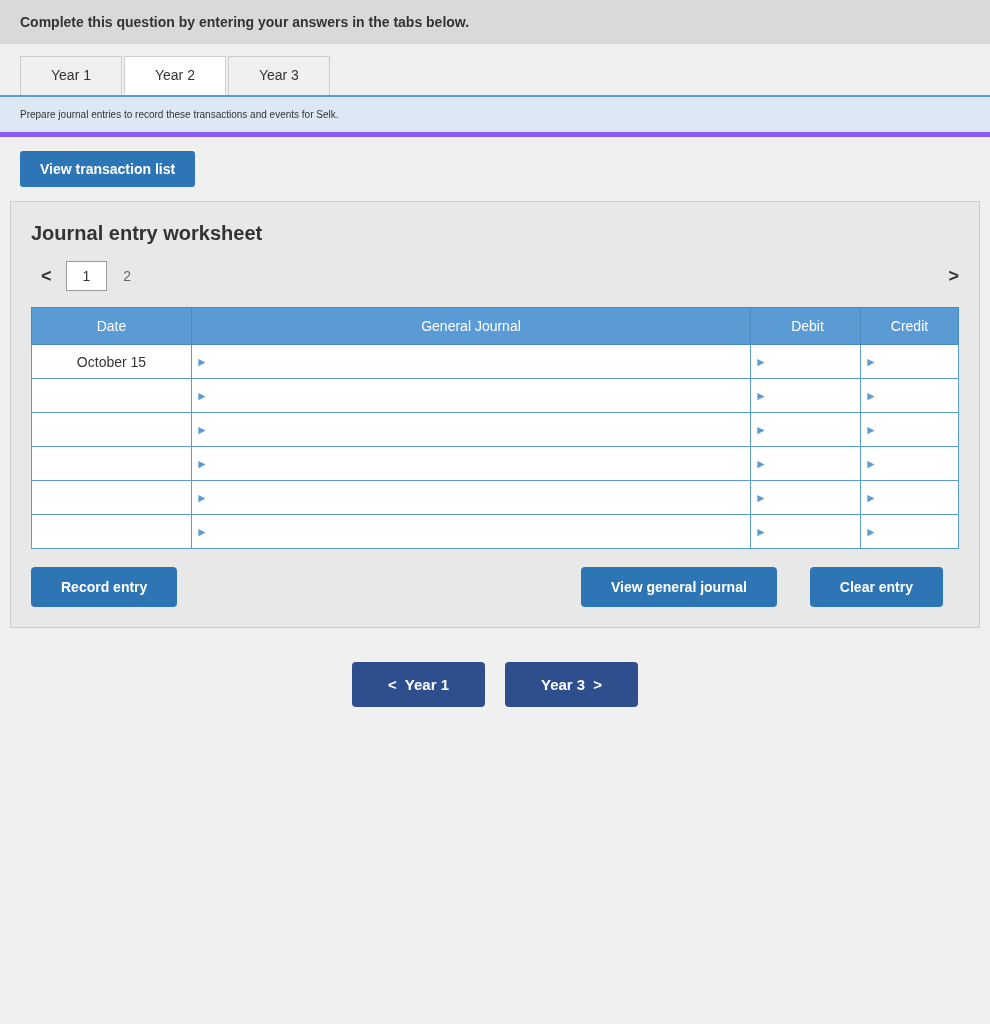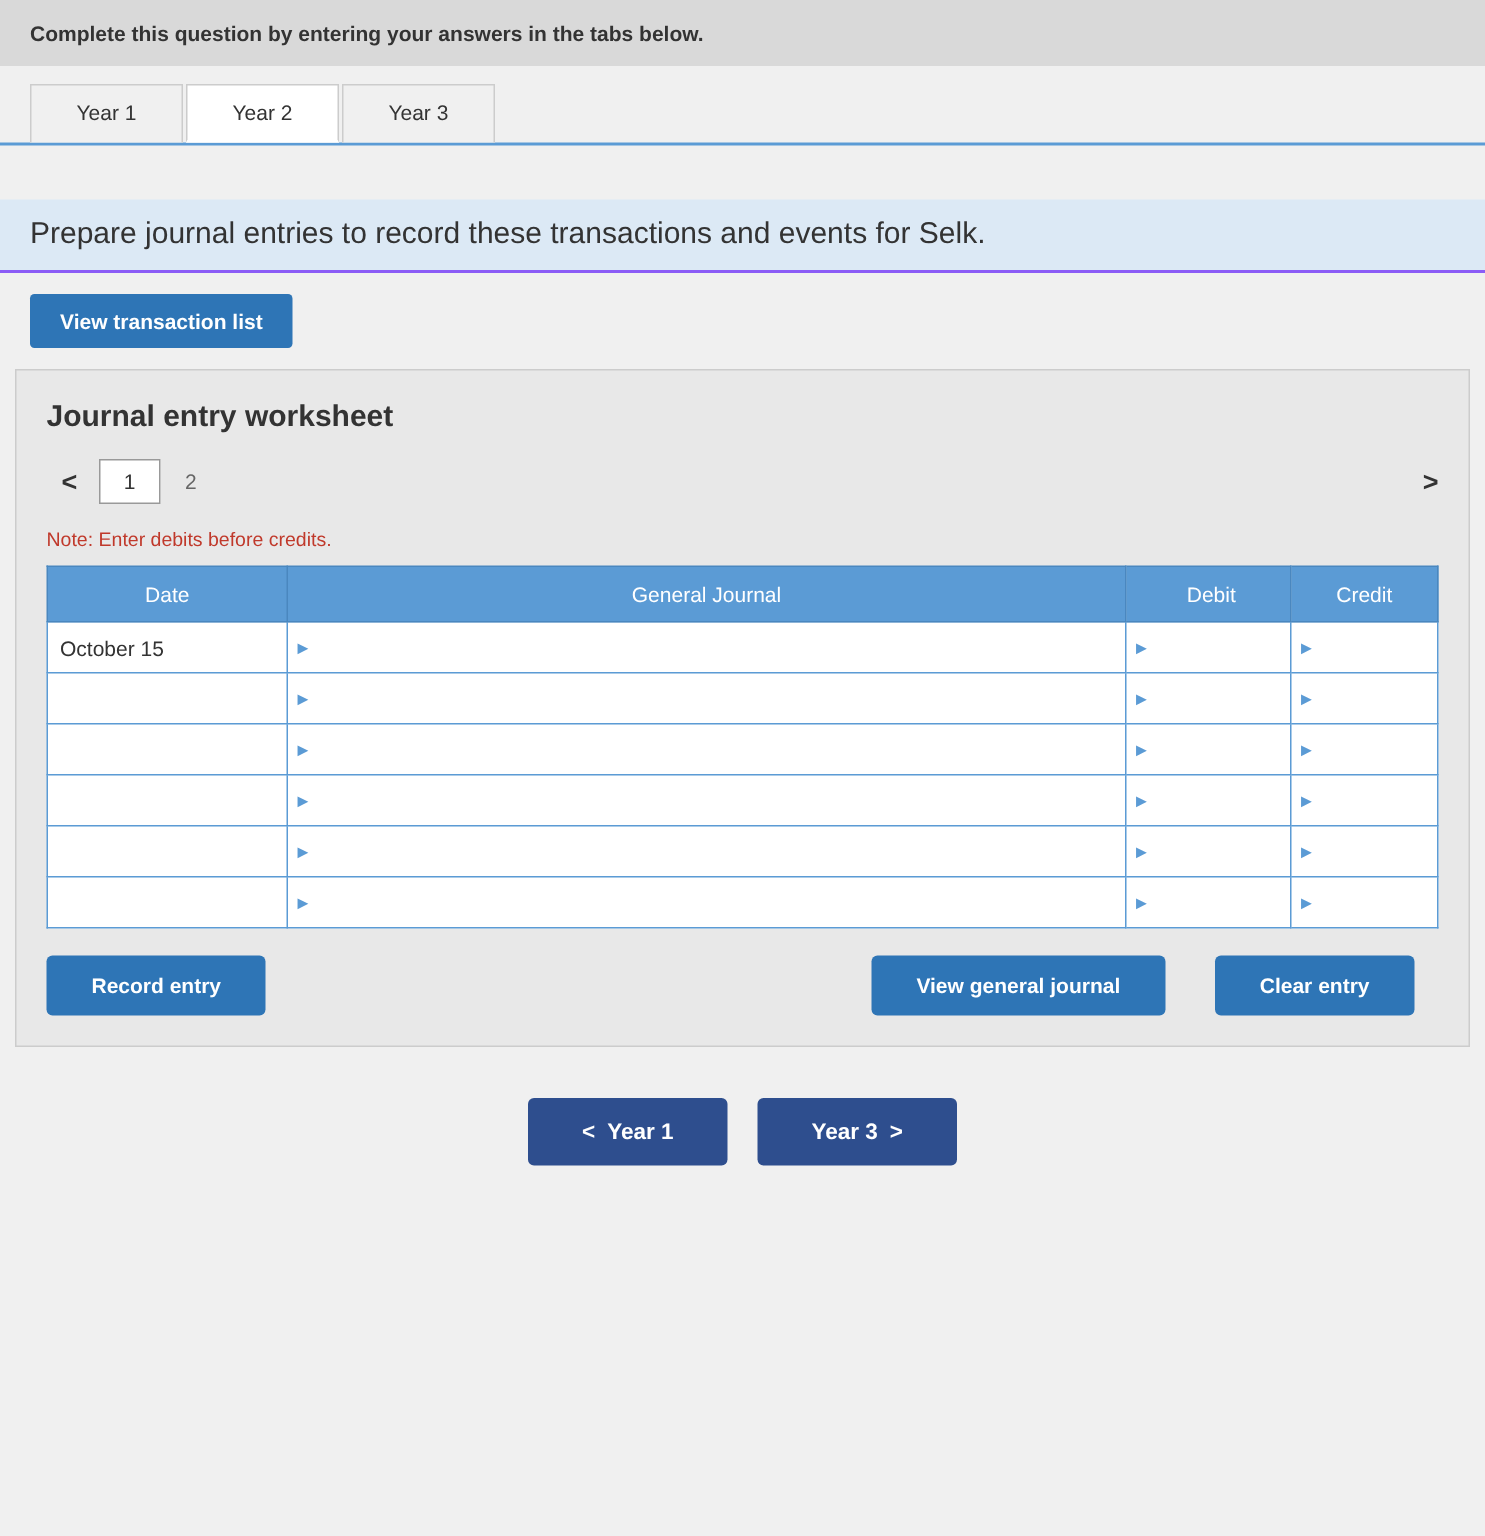--- a/index.html
+++ b/index.html
@@ -41,24 +41,23 @@
       background: #fff;
       border: 1px solid #ccc;
       border-bottom: 2px solid #fff;
       font-weight: normal;
     }
 
     
     .info-bar {
       background: #dce9f5;
       padding: 12px 20px;
-      font-size: 20px;
+      font-size: 10px;
       color: #333;
-      border-bottom: 2px solid #8b5cf6;
-      margin-top: 36px;
+      border-bottom: 5px solid #8b5cf6;
     }
 
     
     .view-transaction-btn {
       margin: 14px 20px;
       display: inline-block;
     }
     .btn-blue {
       background: #2e75b6;
       color: #fff;
@@ -161,21 +160,21 @@
     .journal-table th.debit-col { width: 110px; padding-left: 12px; }
     .journal-table th.credit-col { width: 98px; }
 
     .journal-table td {
       border: 1px solid #5b9bd5;
       padding: 0;
       height: 34px;
       background: #fff;
     }
     .journal-table td.date-cell {
-      text-align: left;
+      text-align: center;
       font-size: 14px;
       padding: 6px 8px;
       vertical-align: middle;
     }
     .journal-table td input {
       width: 100%;
       height: 100%;
       border: none;
       outline: none;
       padding: 6px 8px;
@@ -277,21 +276,20 @@
   <div class="worksheet-title">Journal entry worksheet</div>
 
   <div class="pagination-row">
     <button class="page-arrow">&lt;</button>
     <div class="page-num active">1</div>
     <div class="page-num-inactive">2</div>
     <span class="page-right-arrow">&gt;</span>
   </div>
 
 
-  <div class="note-text">Note: Enter debits before credits.</div>
 
   <table class="journal-table">
     <thead>
       <tr>
         <th class="date-col">Date</th>
         <th class="journal-col">General Journal</th>
         <th class="debit-col">Debit</th>
         <th class="credit-col">Credit</th>
       </tr>
     </thead>

